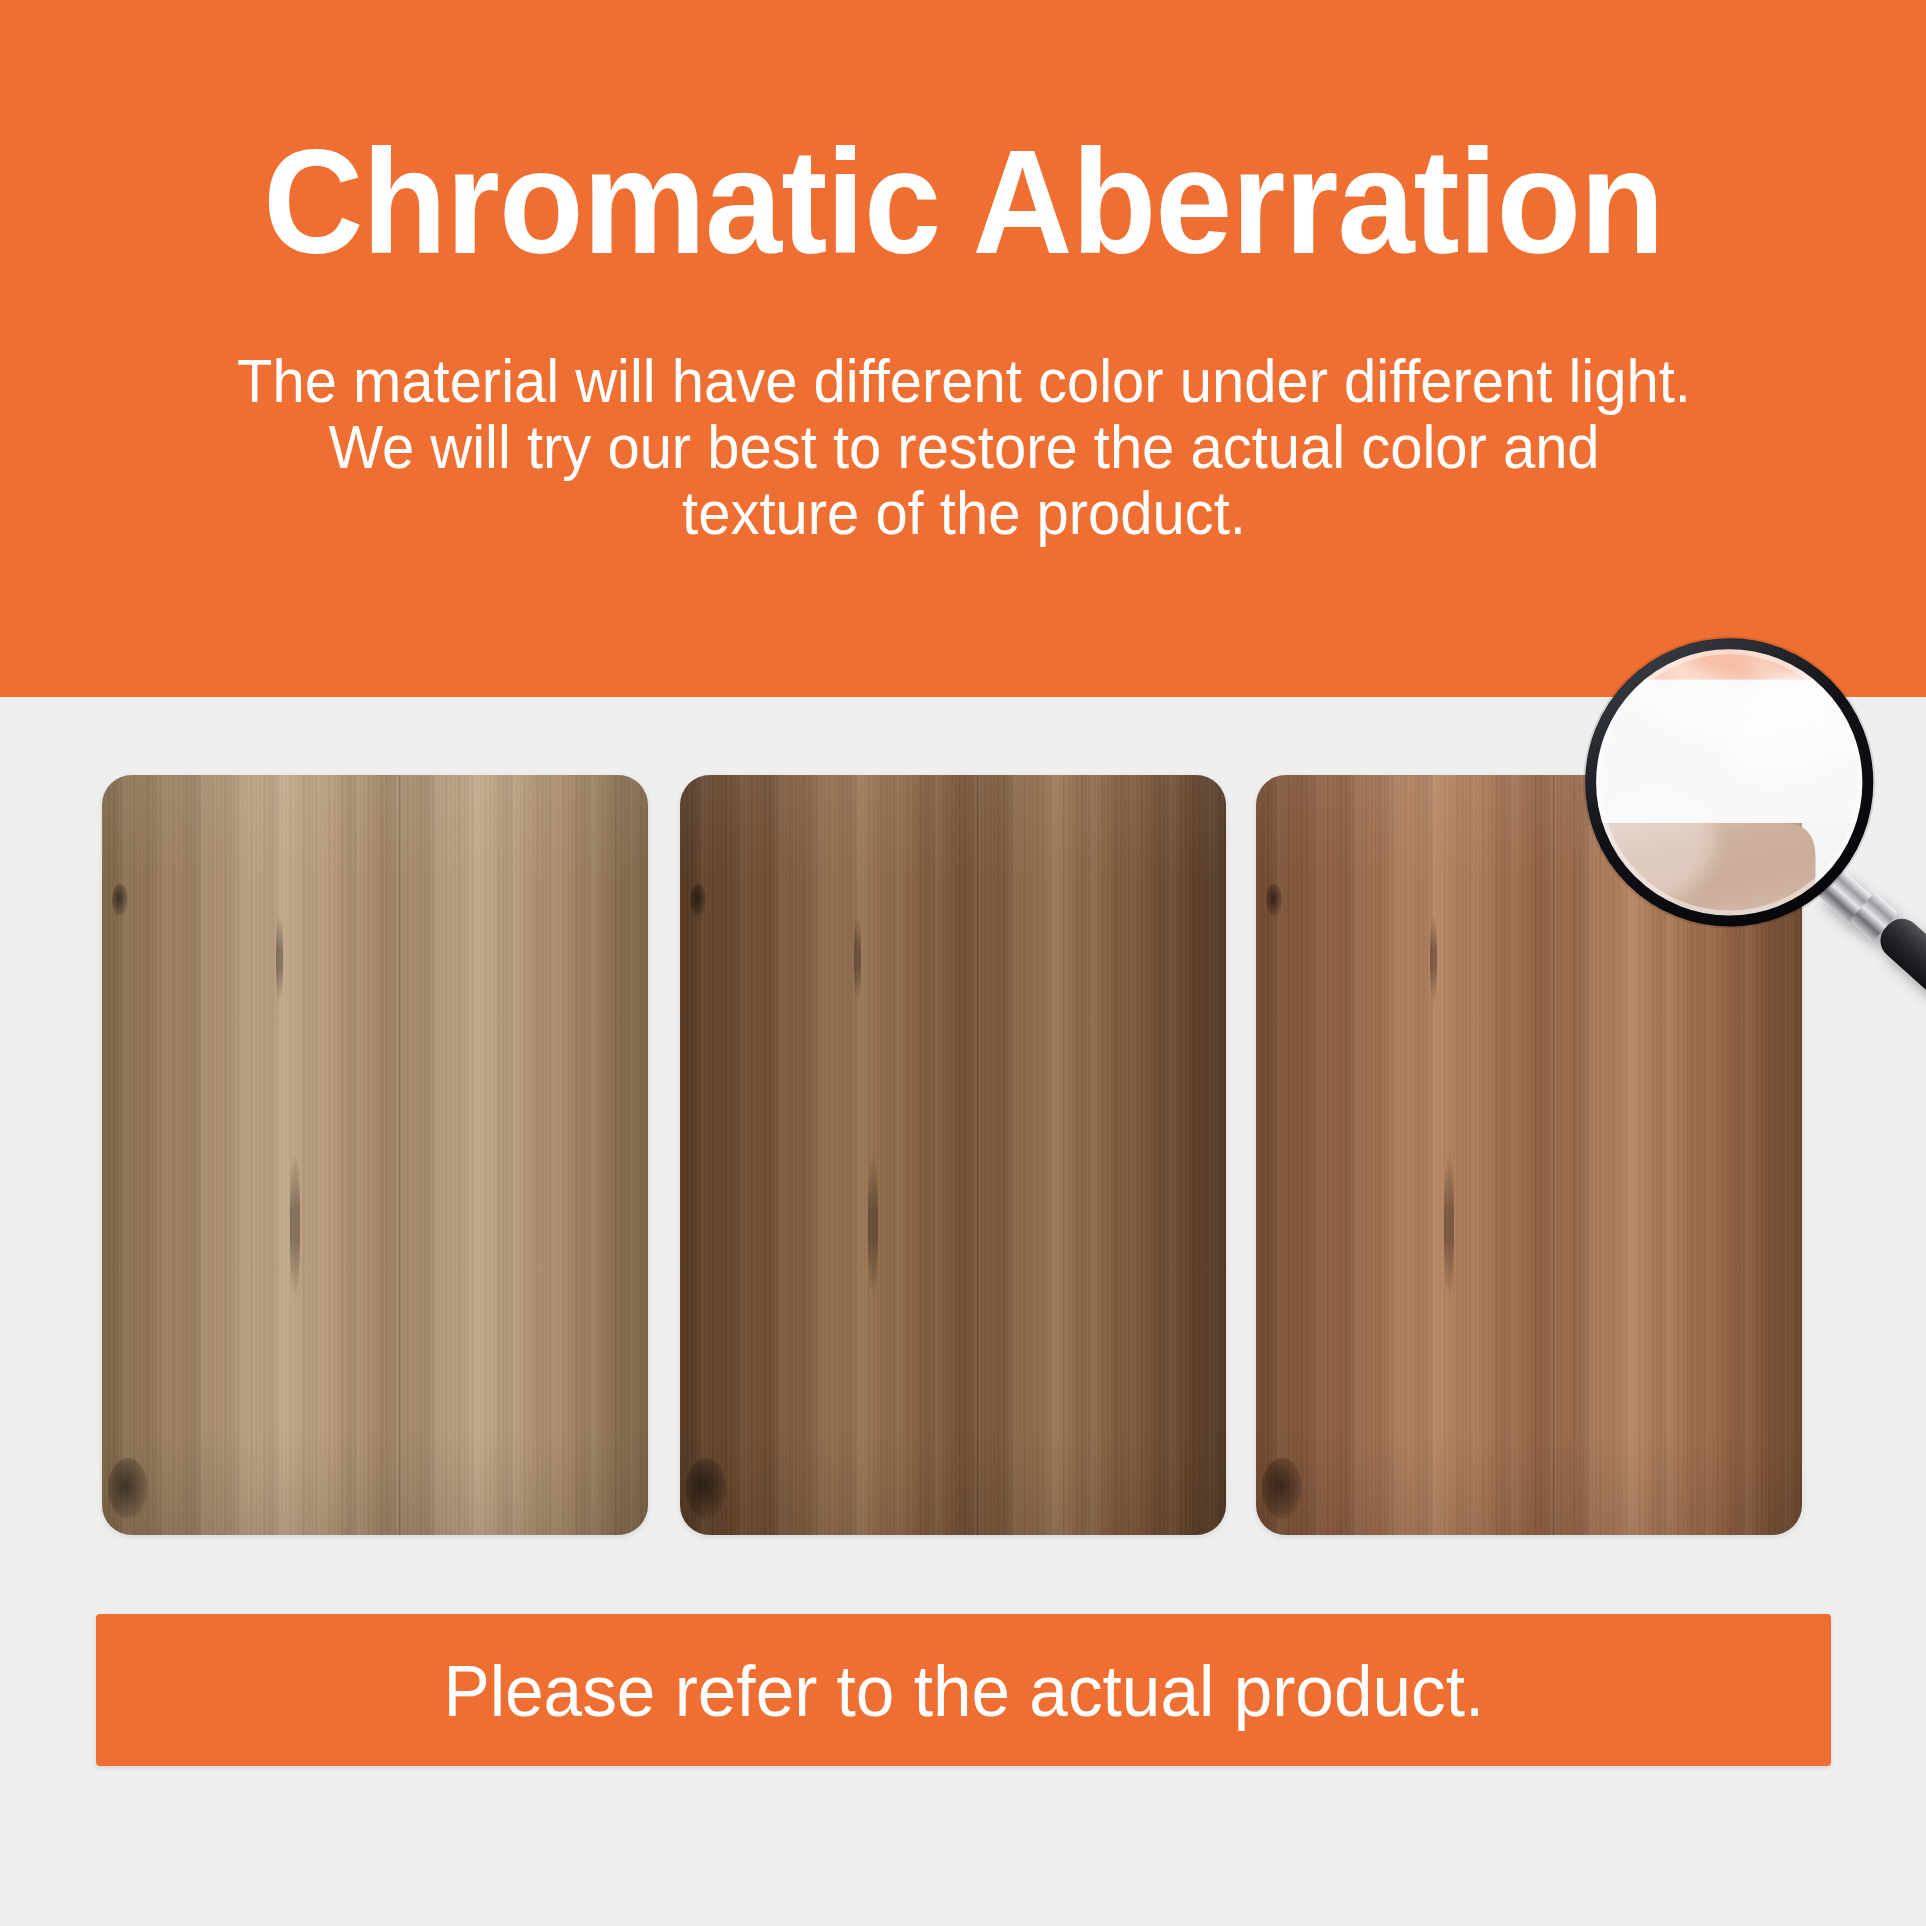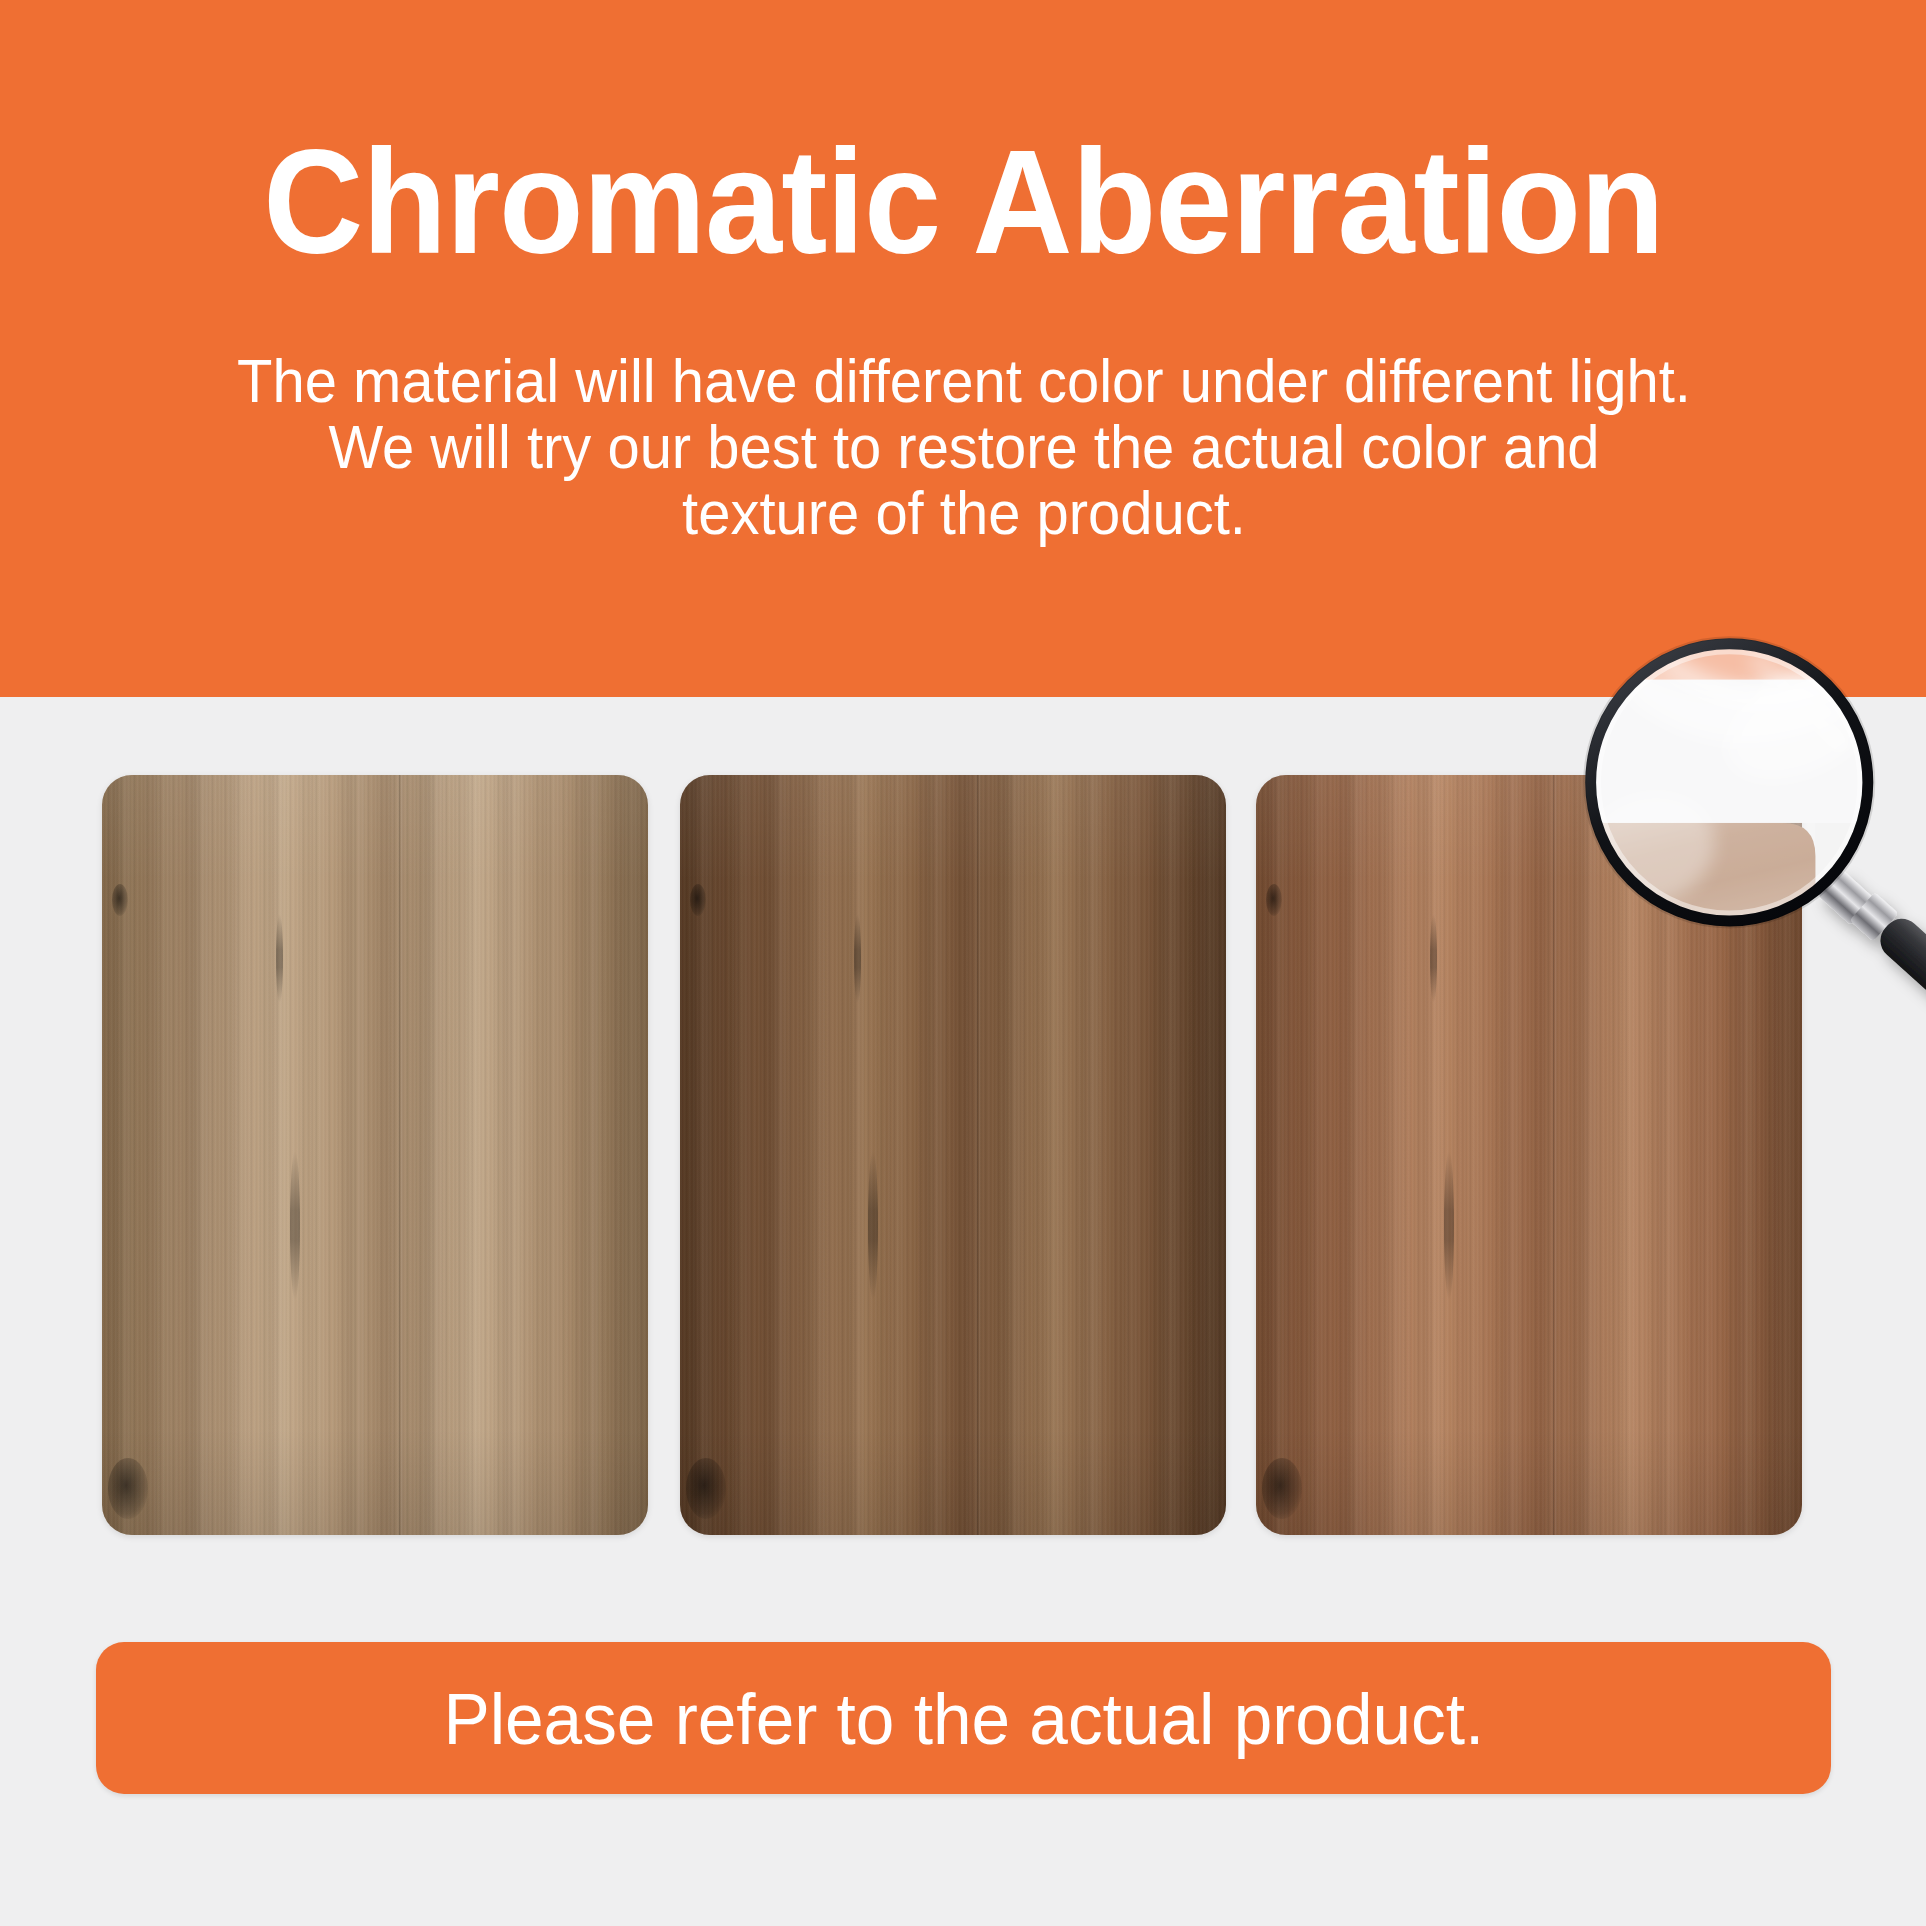--- a/index.html
+++ b/index.html
@@ -163,29 +163,28 @@
   }
 
   
   .cta-button {
     position: absolute;
     left: 96px;
     top: 1614px;
     width: 1735px;
     height: 152px;
     background: #ef6f33;
-    border-radius: 28px;
+    border-radius: 4px;
     border: none;
     display: flex;
     align-items: center;
     justify-content: center;
     box-shadow: 0 2px 5px rgba(0,0,0,0.10);
     cursor: pointer;
     padding: 16px;
-    margin-top: 28px;
   }
   .cta-label {
     color: #ffffff;
     font-family: "Liberation Sans Narrow", "Liberation Sans", "DejaVu Sans", sans-serif;
     font-weight: 400;
     font-size: 73px;
     line-height: 1;
     transform: scaleX(0.95);
     white-space: nowrap;
   }

